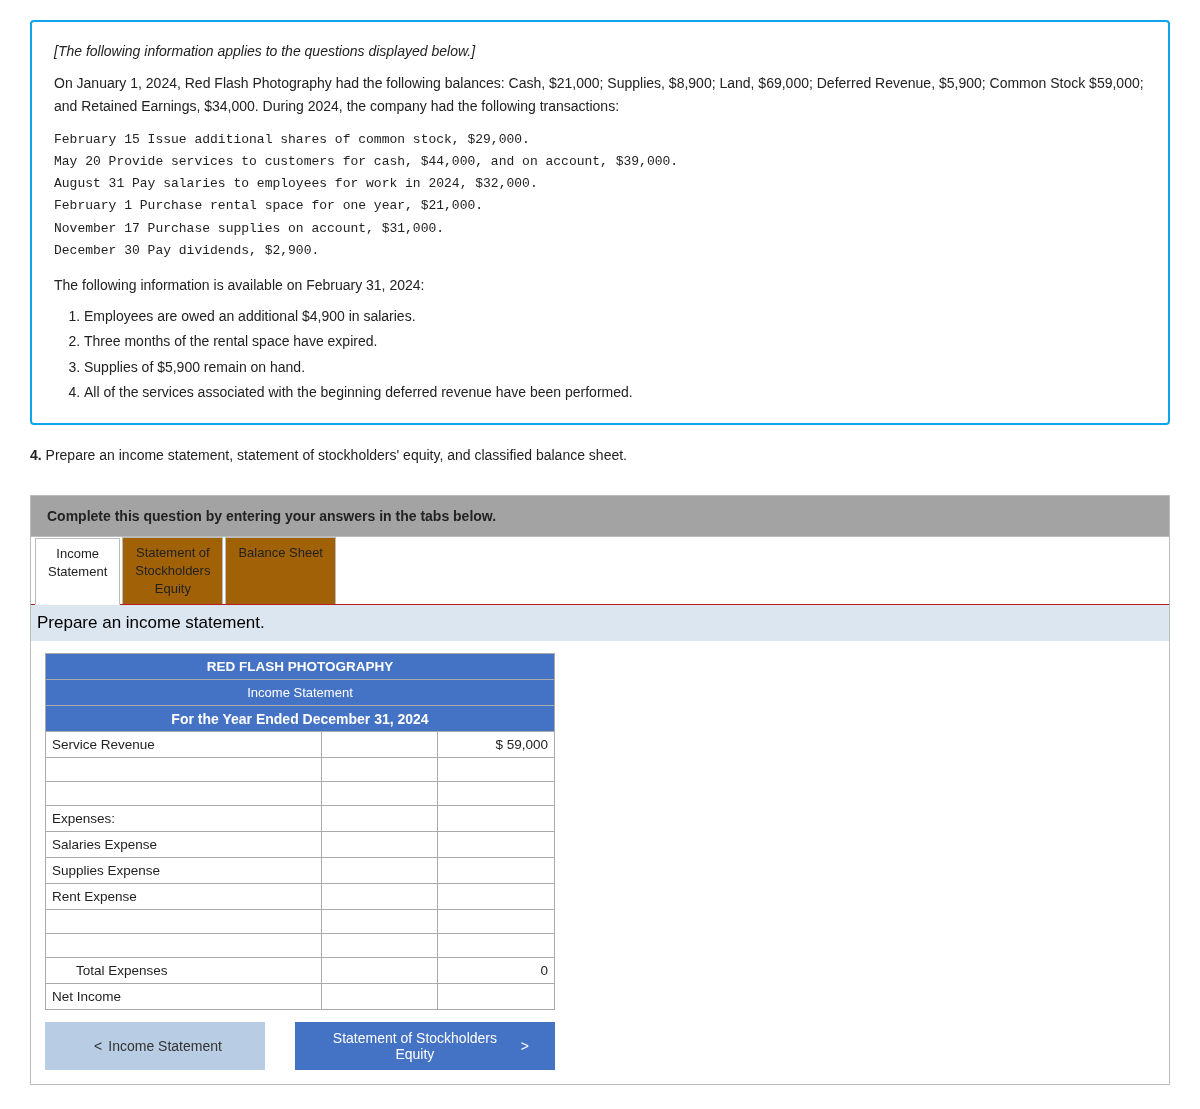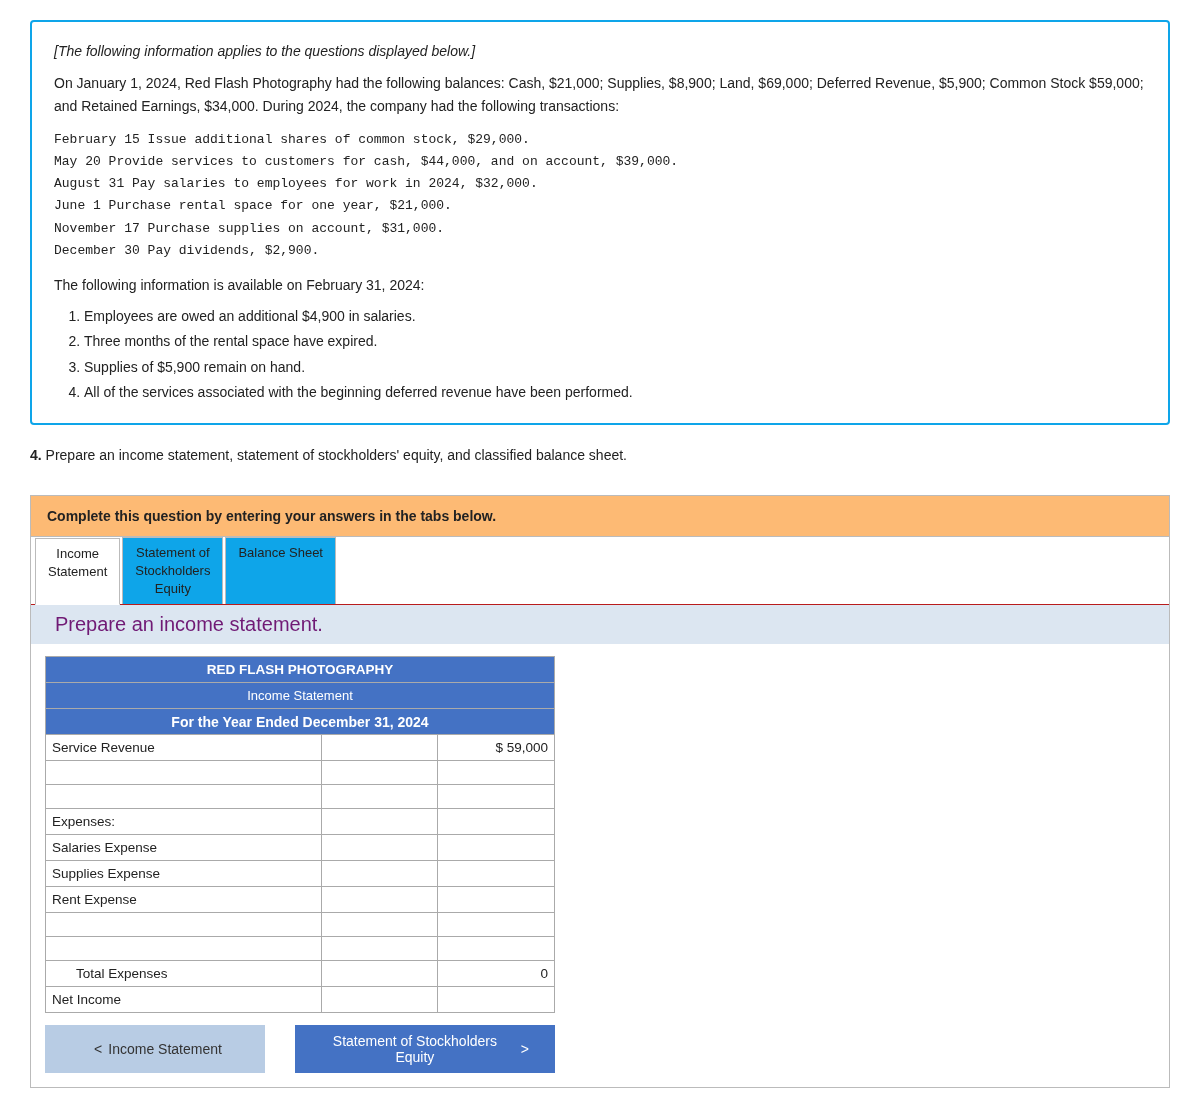--- a/index.html
+++ b/index.html
@@ -50,21 +50,21 @@
     .question-text {
       font-size: 14px;
       margin-bottom: 32px;
     }
     .question-text strong {
       font-weight: bold;
     }
 
     
     .complete-box {
-      background: #fdba74;
+      background: #a3a3a3;
       padding: 12px 16px;
       font-weight: bold;
       font-size: 14px;
       margin-bottom: 0;
       border: 1px solid #bbb;
     }
 
     
     .tabs-wrapper {
       border: 1px solid #bbb;
@@ -79,43 +79,43 @@
     }
 
     .tab {
       border: 1px solid #bbb;
       border-bottom: none;
       padding: 6px 12px;
       min-width: 80px;
       text-align: center;
       cursor: pointer;
       font-size: 13px;
-      background: #0ea5e9;
+      background: #a16207;
       line-height: 1.4;
     }
     .tab:first-child {
       margin-left: 4px;
     }
     .tab + .tab {
       margin-left: 2px;
     }
     .tab.active {
       background: #fff;
       font-weight: normal;
       border-bottom: 1px solid #fff;
       position: relative;
       bottom: -1px;
     }
 
     
     .tab-content-label {
       background: #dce6f1;
-      padding: 8px 24px;
-      font-size: 20px;
-      color: #701a75;
+      padding: 8px 6px;
+      font-size: 17px;
+      color: #000000;
     }
 
     
     .statement-area {
       padding: 12px 14px 14px;
     }
 
     .statement-table {
       width: 510px;
       border-collapse: collapse;
@@ -234,21 +234,21 @@
 
 <div class="outer-container">
 
   <div class="info-box">
     <div class="italic-header">[The following information applies to the questions displayed below.]</div>
     <p>On January 1, 2024, Red Flash Photography had the following balances: Cash, $21,000; Supplies, $8,900; Land, $69,000; Deferred Revenue, $5,900; Common Stock $59,000; and Retained Earnings, $34,000. During 2024, the company had the following transactions:</p>
     <div class="monospace-block">
       <div>February 15  Issue additional shares of common stock, $29,000.</div>
       <div>     May 20  Provide services to customers for cash, $44,000, and on account, $39,000.</div>
       <div> August 31  Pay salaries to employees for work in 2024, $32,000.</div>
-      <div> June 1  Purchase rental space for one year, $21,000.</div>
+      <div> February 1  Purchase rental space for one year, $21,000.</div>
       <div>November 17  Purchase supplies on account, $31,000.</div>
       <div>December 30  Pay dividends, $2,900.</div>
     </div>
     <p class="available-info">The following information is available on February 31, 2024:</p>
     <ol>
       <li>Employees are owed an additional $4,900 in salaries.</li>
       <li>Three months of the rental space have expired.</li>
       <li>Supplies of $5,900 remain on hand.</li>
       <li>All of the services associated with the beginning deferred revenue have been performed.</li>
     </ol>

